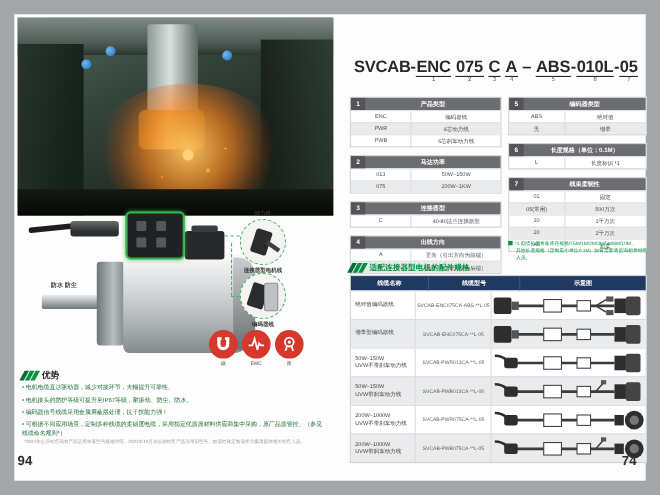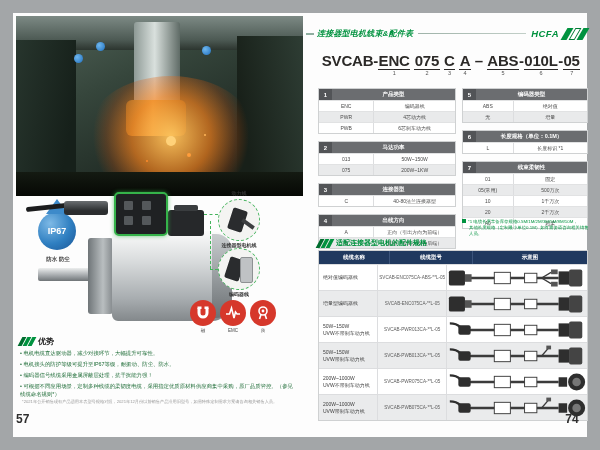--- a/index.html
+++ b/index.html
@@ -137,23 +137,20 @@
     <div class="ph-spindle"></div>
     <div class="ph-chuck"></div>
     <div class="ph-glow"></div>
     <div class="ph-spark1"></div>
     <div class="ph-blue1"></div>
     <div class="ph-blue2"></div>
     <div class="ph-blue3"></div>
     <div class="ph-bed"></div>
   </div>
 
-  <div class="abs drop">
-    <div class="drop-label">IP67</div>
-  </div>
   <div class="abs ip-caption">防水 防尘</div>
 
   <div class="abs m-shaft"></div>
   <div class="abs m-flange"></div>
   <div class="abs m-body"></div>
   <div class="abs m-cap"></div>
   <div class="abs m-conn2"></div>
   <div class="abs m-cable"></div>
   <div class="abs m-barrel"></div>
   <div class="abs m-plug1">
@@ -210,33 +207,22 @@
       </span>
     <span>优势</span>
   </div>
   <ul class="abs adv-list" id="adv-list">
       <li>电机电缆直达驱动器，减少对接环节，大幅提升可靠性。</li>
       <li>电机接头的防护等级可提升至IP67等级，耐振动、防尘、防水。</li>
       <li>编码器信号线缆采用金属屏蔽层处理，抗干扰能力强！</li>
       <li>可根据不同应用场景，定制多种线缆的柔韧度电缆，采用指定优质原材料供应商集中采购，原厂品质管控。（参见线缆命名规则*）</li>
     </ul>
   <div class="abs gray-foot">*2021年公开销售现有产品适用本表型号规格对照，2021年12月份以前销售产品沿用旧型号，如需特殊定制需求方案请咨询相关销售人员。</div>
-  <div class="abs pageno" style="left:16px;top:412px;">57</div>
-
-  <div class="abs rp-header">
-    <span class="hl-left"></span>
-    <span class="rp-title">连接器型电机线束&amp;配件表</span>
-    <span class="hl-right"></span>
-    <span class="logo-text">HCFA</span>
-    <span class="logo-slashes">
-        <span class="lsl"></span>
-        <span class="lsl outline"></span>
-        <span class="lsl"></span>
-      </span>
-  </div>
+  <div class="abs pageno" style="left:16px;top:412px;">94</div>
+
 
   <div class="abs model-line" id="model-line"><span class="plain">SVCAB-</span><span class="seg">ENC<span class="num">1</span></span><span class="plain">&nbsp;</span><span class="seg">075<span class="num">2</span></span><span class="plain">&nbsp;</span><span class="seg">C<span class="num">3</span></span><span class="plain">&nbsp;</span><span class="seg">A<span class="num">4</span></span><span class="plain">&nbsp;–&nbsp;</span><span class="seg">ABS<span class="num">5</span></span><span class="plain">-</span><span class="seg">010L<span class="num">6</span></span><span class="plain">-</span><span class="seg">05<span class="num">7</span></span></div>
 
   <div class="abs spec-col" id="spec-left">
       <div class="stable">
         <div class="st-head">
           <span class="st-num">1</span>
           <span class="st-title">产品类型</span>
         </div>
         <div class="st-row">

